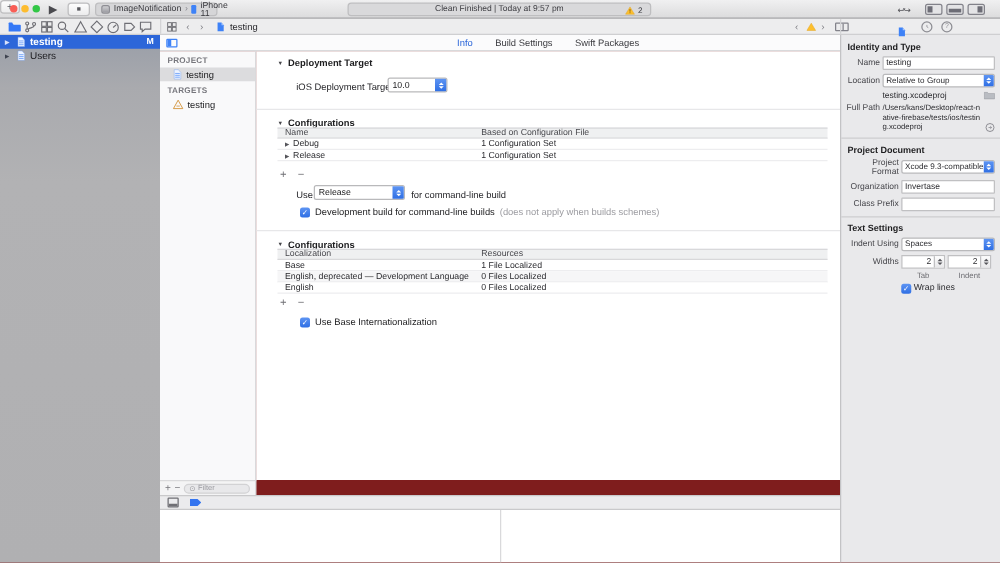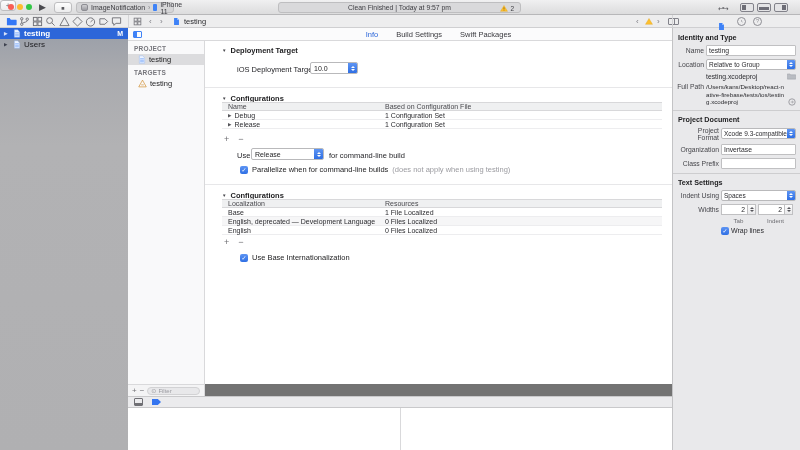--- a/index.html
+++ b/index.html
@@ -66,21 +66,21 @@
   #navigator{position:absolute;left:0;top:28px;width:128px;height:422px;
     background:linear-gradient(180deg,#999ea8 0%,#a9aaae 10%,#b2b2b4 28%,#b0b0b2 100%)}
   .nav-row{position:relative;height:11px;display:flex;align-items:center;gap:3px;padding-left:4px;
     font-size:8px;color:#1a1a1e}
   .nav-row .disc{font-size:4.5px;color:rgba(10,15,30,.65);width:6px}
   .nav-row.selected{background:#2c66d9;color:#fff;font-weight:bold}
   .nav-row.selected .disc{color:rgba(235,240,255,.9)}
   .nav-badge{position:absolute;right:5px;font-size:7px;font-weight:bold;color:#fff}
 
   
-  #editor{position:absolute;left:128px;top:28px;width:544px;height:422px;background:#737373}
+  #editor{position:absolute;left:128px;top:28px;width:544px;height:422px;background:#7f1d1d}
   #editor-tabs{position:absolute;left:0;top:0;width:544px;height:13px;background:#fbfbfc;border-bottom:1px solid #d9d9db}
   #sidebar-toggle{position:absolute;left:5px;top:3px;width:9px;height:7px;border:1px solid #3e82f7;border-radius:1px}
   #sidebar-toggle i{position:absolute;left:0;top:0;bottom:0;width:2.5px;background:#3e82f7}
   #seg-tabs{position:absolute;left:77px;right:0;top:0;height:12px;display:flex;align-items:center;
     justify-content:center;gap:18px;font-size:7.5px;color:#3a3a3f}
   #seg-tabs .sel{color:#2a65d9}
 
   #peditor-sidebar{position:absolute;left:0;top:13px;width:77px;height:343px;background:#f9f9fa;border-right:1px solid #d9d9db}
   .shead{font-size:6.5px;font-weight:bold;color:#76767c;padding:4px 0 2px 6px;letter-spacing:.2px}
   .srow{height:11px;display:flex;align-items:center;gap:3px;padding-left:10px;font-size:7.5px;color:#1d1d1f}
@@ -404,22 +404,22 @@
         <span class="cap">
             <i class="tri-up"></i>
             <i class="tri-dn"></i>
           </span>
       </span>
       <span class="flabel" style="left:124px;top:110px">for command-line build</span>
       <div class="cbrow" style="left:35px;top:124px">
         <span class="cb">
             <span>✓</span>
           </span>
-        <span>Parallelize when for command-line builds</span>
-        <span class="note">(does not apply when using testing)</span>
+        <span>Development build for command-line builds</span>
+        <span class="note">(does not apply when builds schemes)</span>
       </div>
       <div class="sec-div" style="top:143px"></div>
 
       <div class="sec-head" style="top:150px">
         <span class="disc">▼</span>
         <span>Configurations</span>
       </div>
       <div class="xtable" style="top:158px">
         <div class="xt-head">
           <span class="xc1">Localization</span>

